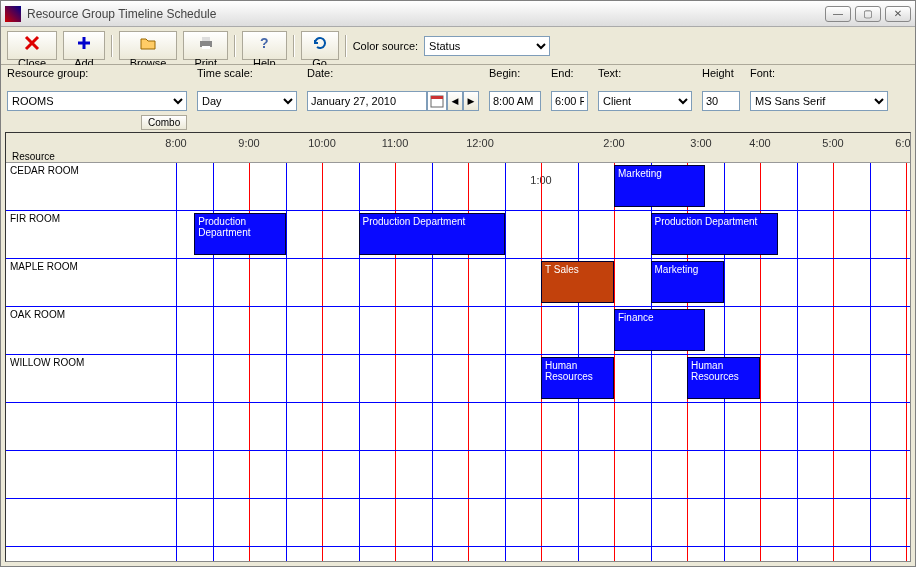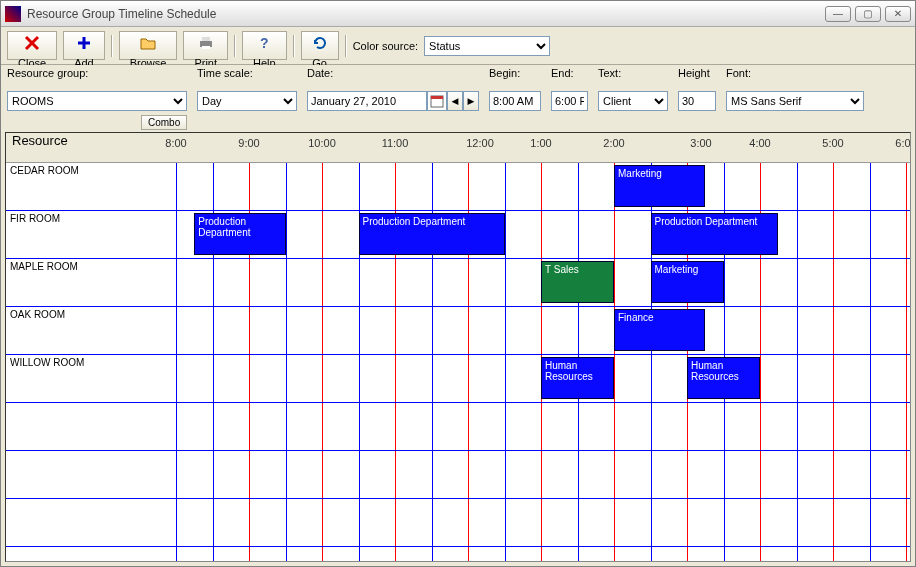--- a/index.html
+++ b/index.html
@@ -20,31 +20,31 @@
 .ctrlgrp { display: flex; flex-direction: column; gap: 12px; }
 .ctrlgrp label { font-size: 11px; white-space: nowrap; }
 .txtf { font-size: 11px; height: 20px; border: 1px solid #7f9db9; background: #fff; padding: 0 3px; }
 .calbtn { width: 20px; height: 20px; border: 1px solid #7f9db9; background: #fff; cursor: pointer; display:inline-flex;align-items:center;justify-content:center;}
 .navbtns { display: inline-flex; }
 .navbtn { width: 16px; height: 20px; border: 1px solid #7f9db9; background: linear-gradient(#fff,#ece9d8); cursor: pointer; display:inline-flex;align-items:center;justify-content:center;font-size:9px;}
 .comborow { padding: 0 6px 2px; }
 .combobtn { font-size: 10px; padding: 1px 6px; border: 1px solid #aca899; background: linear-gradient(#fff,#ece9d8); cursor: pointer; margin-left: 134px; }
 .timeline { flex: 1; background: #fff; border: 1px inset #888; margin: 0 4px 4px; position: relative; overflow: hidden; }
 .timehdr { position: absolute; top: 0; left: 0; right: 0; height: 30px; background: #ece9d8; border-bottom: 1px solid #999; }
-.reshdr { position: absolute; left: 6px; bottom: 14px; font-size: 13px; }
+.reshdr { position: absolute; left: 6px; bottom: 0; font-size: 10px; }
 .tick { position: absolute; top: 4px; font-size: 11px; color: #333; transform: translateX(-50%); }
 .gridarea { position: absolute; top: 30px; left: 0; right: 0; bottom: 0; }
 .vline { position: absolute; top: 0; bottom: 0; width: 1px; }
 .vline.red { background: #f00; }
 .vline.blue { background: #00f; }
 .hrow { position: absolute; left: 0; right: 0; height: 48px; border-bottom: 1px solid #00f; }
 .rowlabel { position: absolute; left: 4px; top: 2px; font-size: 10px; color: #000; }
 .evt { position: absolute; height: 42px; border: 1px solid #003; color: #fff; font-size: 10px; padding: 2px 3px; overflow: hidden; cursor: pointer; }
 .evt.blue { background: #0909ff; }
-.evt.red { background: #15803d; }
+.evt.red { background: #c2410c; }
 svg { display:block; }
 </style>
 </head>
 <body>
 
 <div class="window">
   <div class="titlebar">
     <div class="titlebar-icon"></div>
     <div class="titlebar-text">Resource Group Timeline Schedule</div>
     <div class="winbtns">
@@ -148,21 +148,21 @@
     <div class="ctrlgrp">
       <label>Begin:</label>
       <input class="txtf" style="width: 52px;" value="8:00 AM">
     </div>
     <div class="ctrlgrp">
       <label>End:</label>
       <input class="txtf" style="width: 37px;" value="6:00 PM">
     </div>
     <div class="ctrlgrp">
       <label>Text:</label>
-      <select class="sel" style="width:70px"><option>Client</option></select>
+      <select class="sel" style="width:94px"><option>Client</option></select>
     </div>
     <div class="ctrlgrp">
       <label>Height</label>
       <input class="txtf" style="width: 38px;" value="30">
     </div>
     <div class="ctrlgrp">
       <label>Font:</label>
       <select class="sel" style="width:138px"><option>MS Sans Serif</option></select>
     </div>
   </div>
@@ -172,21 +172,21 @@
   </div>
 
   <div class="timeline">
     <div class="timehdr">
       <span class="reshdr">Resource</span>
     <div class="tick" style="left: 170px;">8:00</div>
         <div class="tick" style="left: 243px;">9:00</div>
         <div class="tick" style="left: 316px;">10:00</div>
         <div class="tick" style="left: 389px;">11:00</div>
         <div class="tick" style="left: 474px;">12:00</div>
-        <div class="tick" style="left: 535px;">1:00</div>
+        <div class="tick" style="left: 535px; margin-top: 37px;">1:00</div>
         <div class="tick" style="left: 608px;">2:00</div>
         <div class="tick" style="left: 695px;">3:00</div>
         <div class="tick" style="left: 754px;">4:00</div>
         <div class="tick" style="left: 827px;">5:00</div>
         <div class="tick" style="left: 900px;">6:00</div>
       </div>
     <div class="gridarea">
         <div class="vline red" style="left: 170px;"></div>
         <div class="vline blue" style="left: 206.5px;"></div>
         <div class="vline red" style="left: 243px;"></div>

